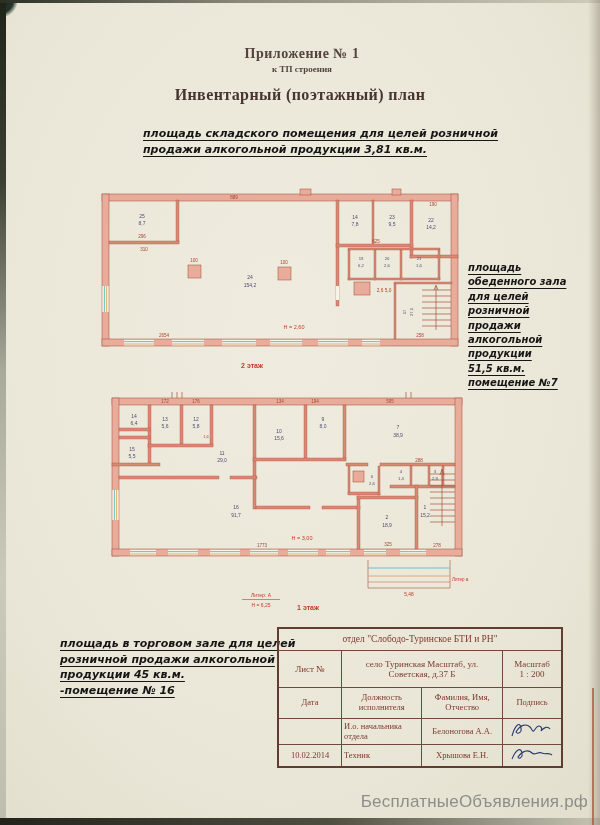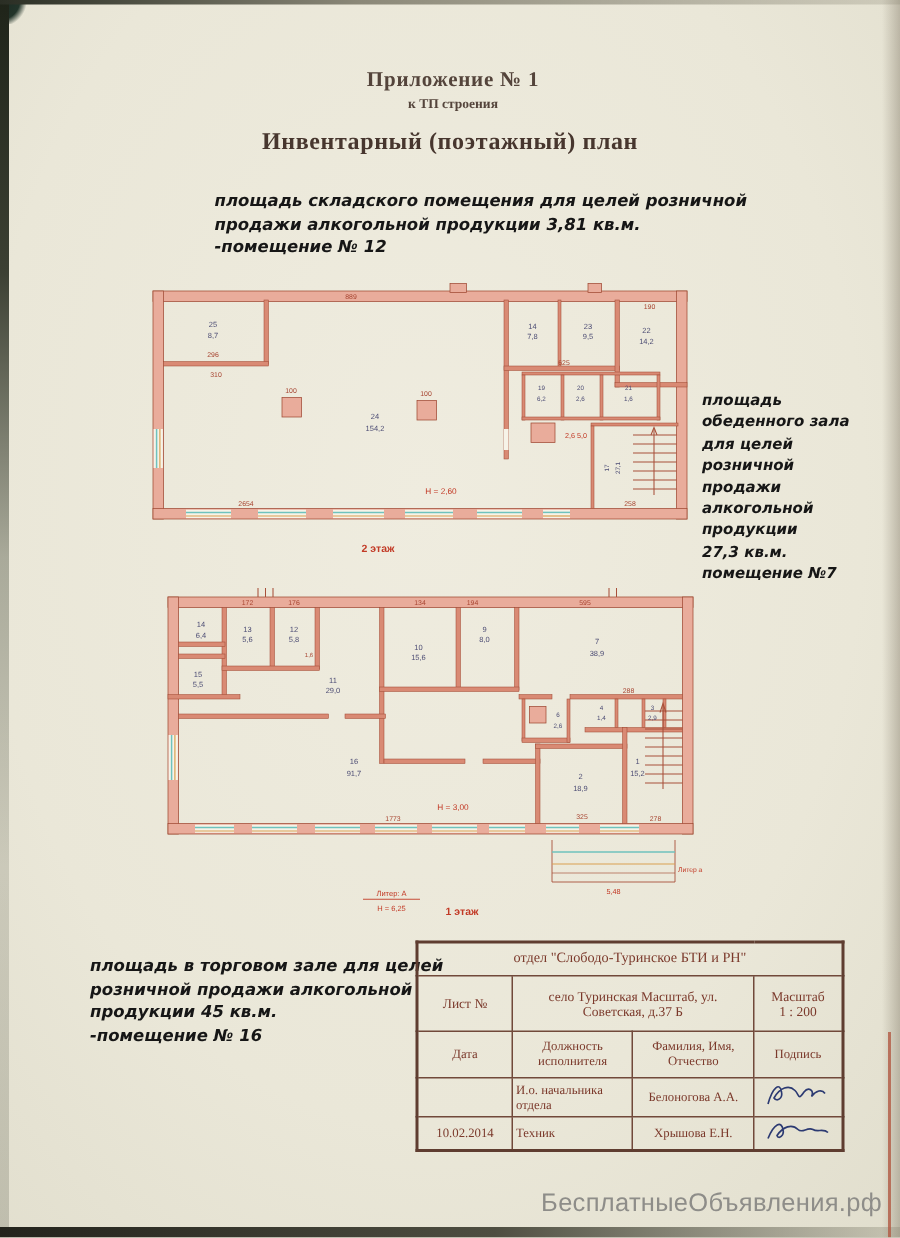--- a/index.html
+++ b/index.html
@@ -23,21 +23,21 @@
   .margin-line-right{left:592px;top:688px;width:2px;height:137px;background:#b25a44;opacity:.8;}
 
   
   .hdr{color:#54443b;font-weight:bold;text-align:center;white-space:nowrap;}
   .hdr-appendix{left:232px;top:46px;width:140px;font-size:14px;letter-spacing:.5px;}
   .hdr-sub{left:232px;top:64px;width:140px;font-size:9px;}
   .hdr-title{left:150px;top:86px;width:300px;font-size:16px;color:#47362e;letter-spacing:.4px;}
 
   
   .note{font-family:"DejaVu Sans", sans-serif;font-style:italic;font-weight:bold;color:#161616;}
-  .note .ln{display:block;text-decoration-thickness:1px;text-underline-offset:2.5px;white-space:nowrap;}
+  .note .ln{display:block;text-decoration:underline;text-decoration-thickness:1px;text-underline-offset:2.5px;white-space:nowrap;}
   .note-storage{left:143px;top:126px;font-size:11px;line-height:15.5px;}
   .note-dining{left:468px;top:261px;font-size:10px;line-height:14.4px;}
   .note-trade{left:60px;top:636px;font-size:11px;line-height:15.5px;}
 
   
   svg text{font-family:"Liberation Sans", sans-serif;}
   .rm{fill:#4c4c74;font-size:5px;text-anchor:middle;}
   .rm-s{fill:#4c4c74;font-size:4.2px;text-anchor:middle;}
   .dim{fill:#a84632;font-size:4.6px;text-anchor:middle;}
   .red{fill:#c23a26;text-anchor:middle;}
@@ -74,21 +74,20 @@
   <div class="abs edge-right"></div>
   <div class="abs margin-line-right"></div>
 
   <div class="abs hdr hdr-appendix">Приложение № 1</div>
   <div class="abs hdr hdr-sub">к ТП строения</div>
   <div class="abs hdr hdr-title">Инвентарный (поэтажный) план</div>
 
   <div class="abs note note-storage">
     <span class="ln">площадь складского помещения для целей розничной</span>
     <span class="ln">продажи алкогольной продукции 3,81 кв.м.</span>
-    <span class="ln">-помещение № 12</span>
   </div>
 
   <svg class="abs" style="left:100px;top:188px;" width="362" height="186" viewBox="0 0 362 186">
     <g>
       <rect class="wall" x="2" y="6" width="356" height="7"></rect>
       <rect class="wall" x="2" y="6" width="7" height="152"></rect>
       <rect class="wall" x="351" y="6" width="7" height="152"></rect>
       <rect class="wall" x="2" y="151" width="356" height="7"></rect>
       <rect class="wall" x="200" y="1" width="11" height="6"></rect>
       <rect class="wall" x="292" y="1" width="9" height="6"></rect>
@@ -187,21 +186,21 @@
   </svg>
 
   <div class="abs note note-dining">
     <span class="ln">площадь</span>
     <span class="ln">обеденного зала</span>
     <span class="ln">для целей</span>
     <span class="ln">розничной</span>
     <span class="ln">продажи</span>
     <span class="ln">алкогольной</span>
     <span class="ln">продукции</span>
-    <span class="ln">27,3 кв.м.</span>
+    <span class="ln">51,5 кв.м.</span>
     <span class="ln">помещение №7</span>
   </div>
 
   <svg class="abs" style="left:110px;top:390px;" width="360" height="232" viewBox="0 0 360 232">
     <g>
       <rect class="wall" x="2" y="8" width="350" height="7"></rect>
       <rect class="wall" x="2" y="8" width="7" height="158"></rect>
       <rect class="wall" x="345" y="8" width="7" height="158"></rect>
       <rect class="wall" x="2" y="159" width="350" height="7"></rect>
     </g>

